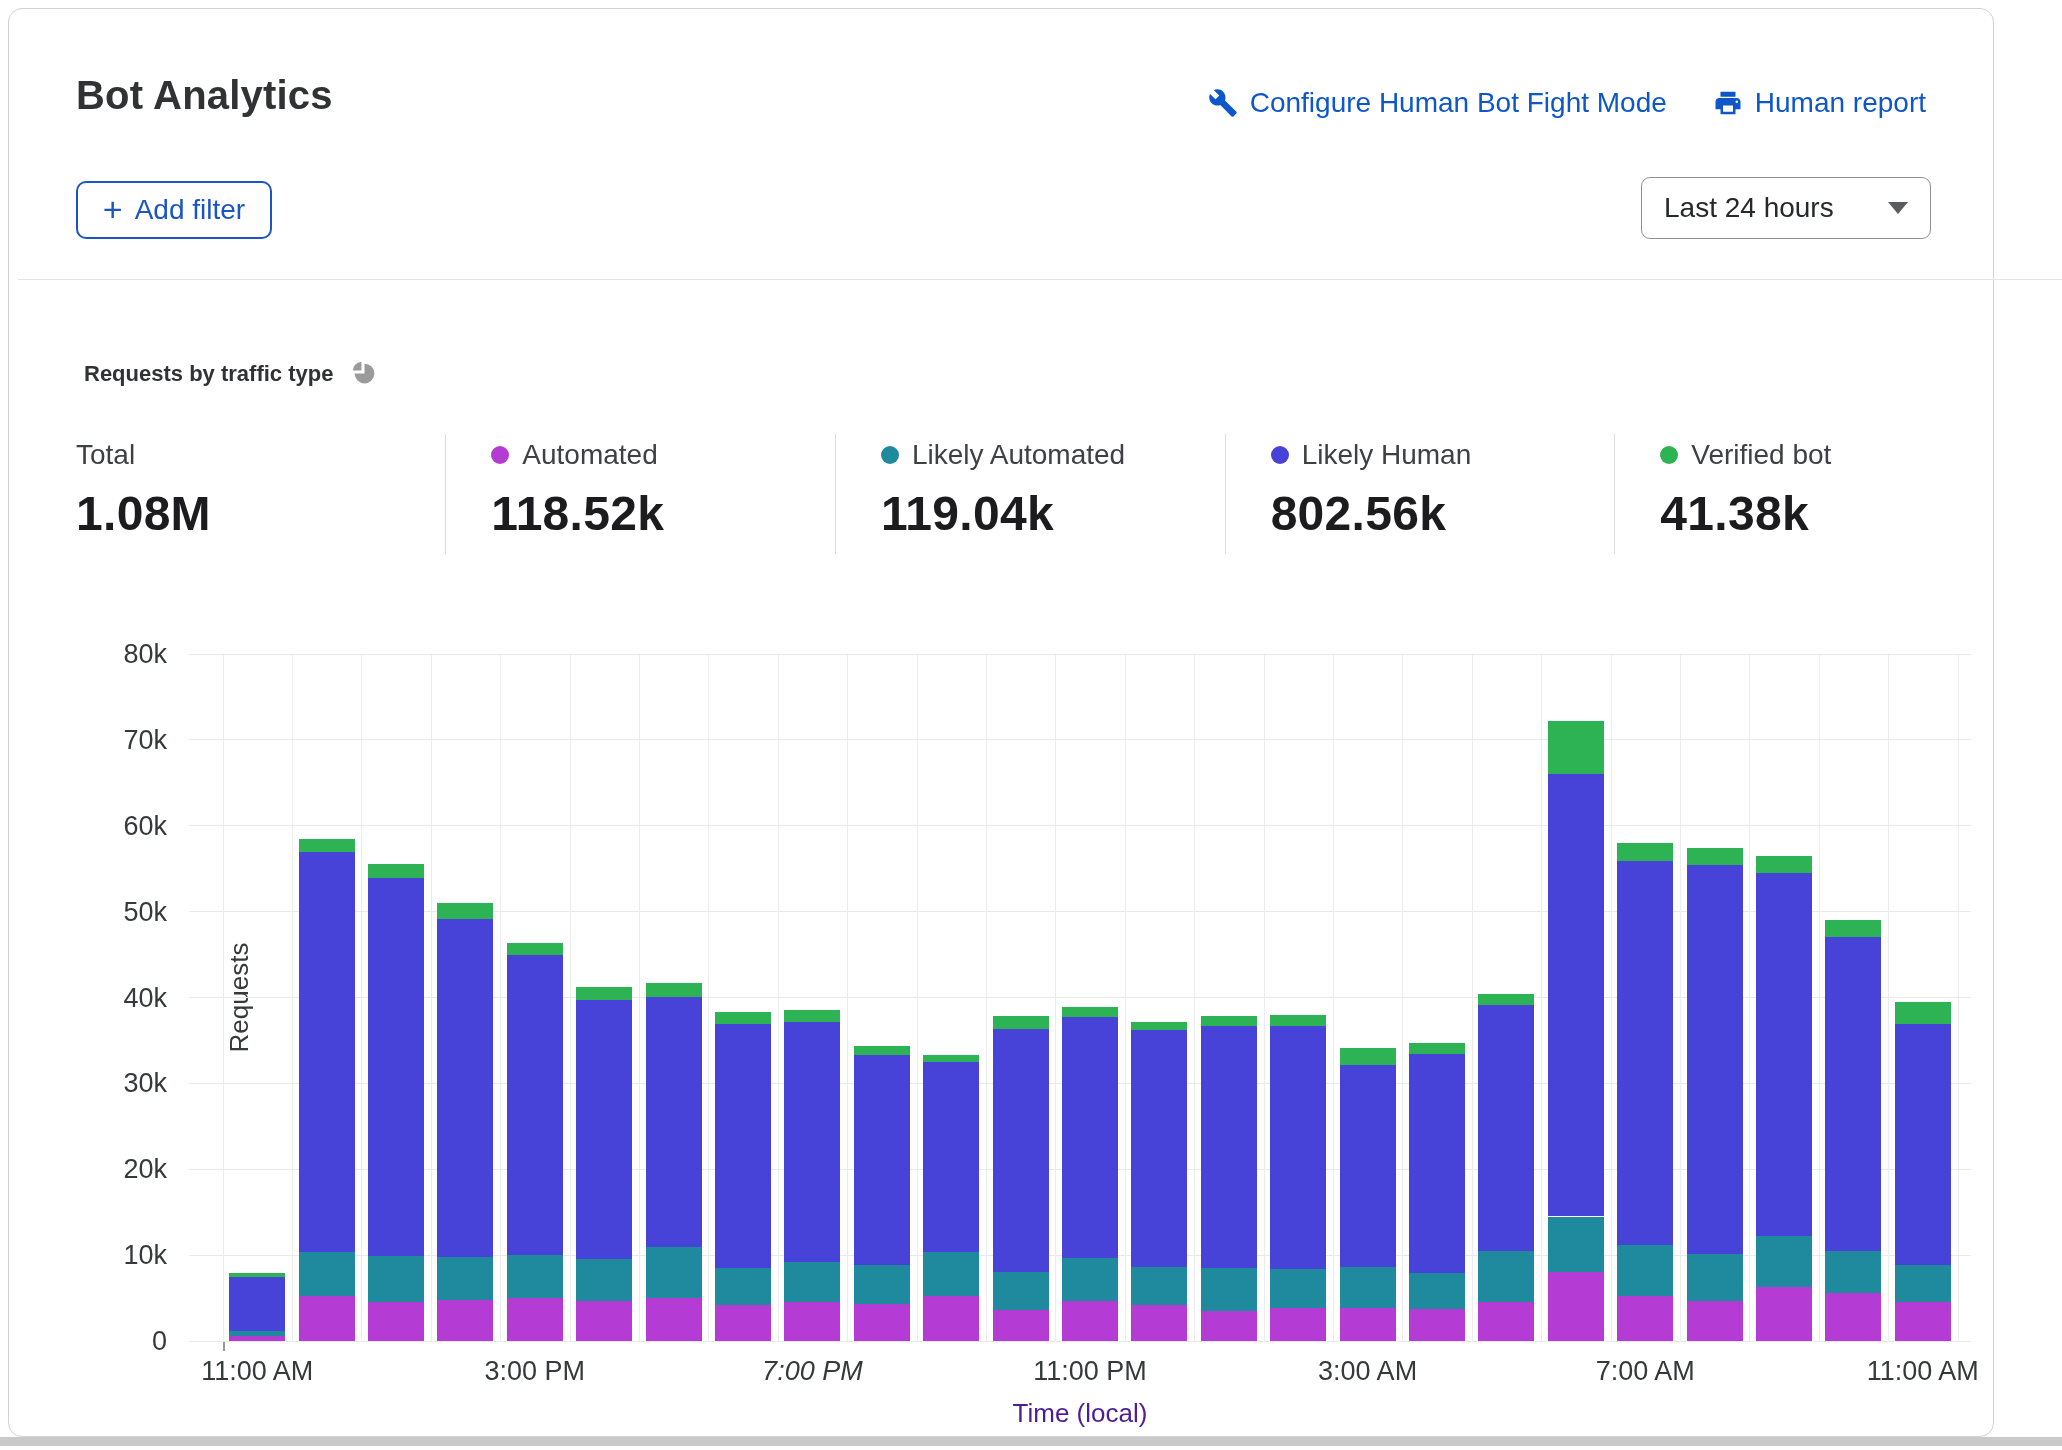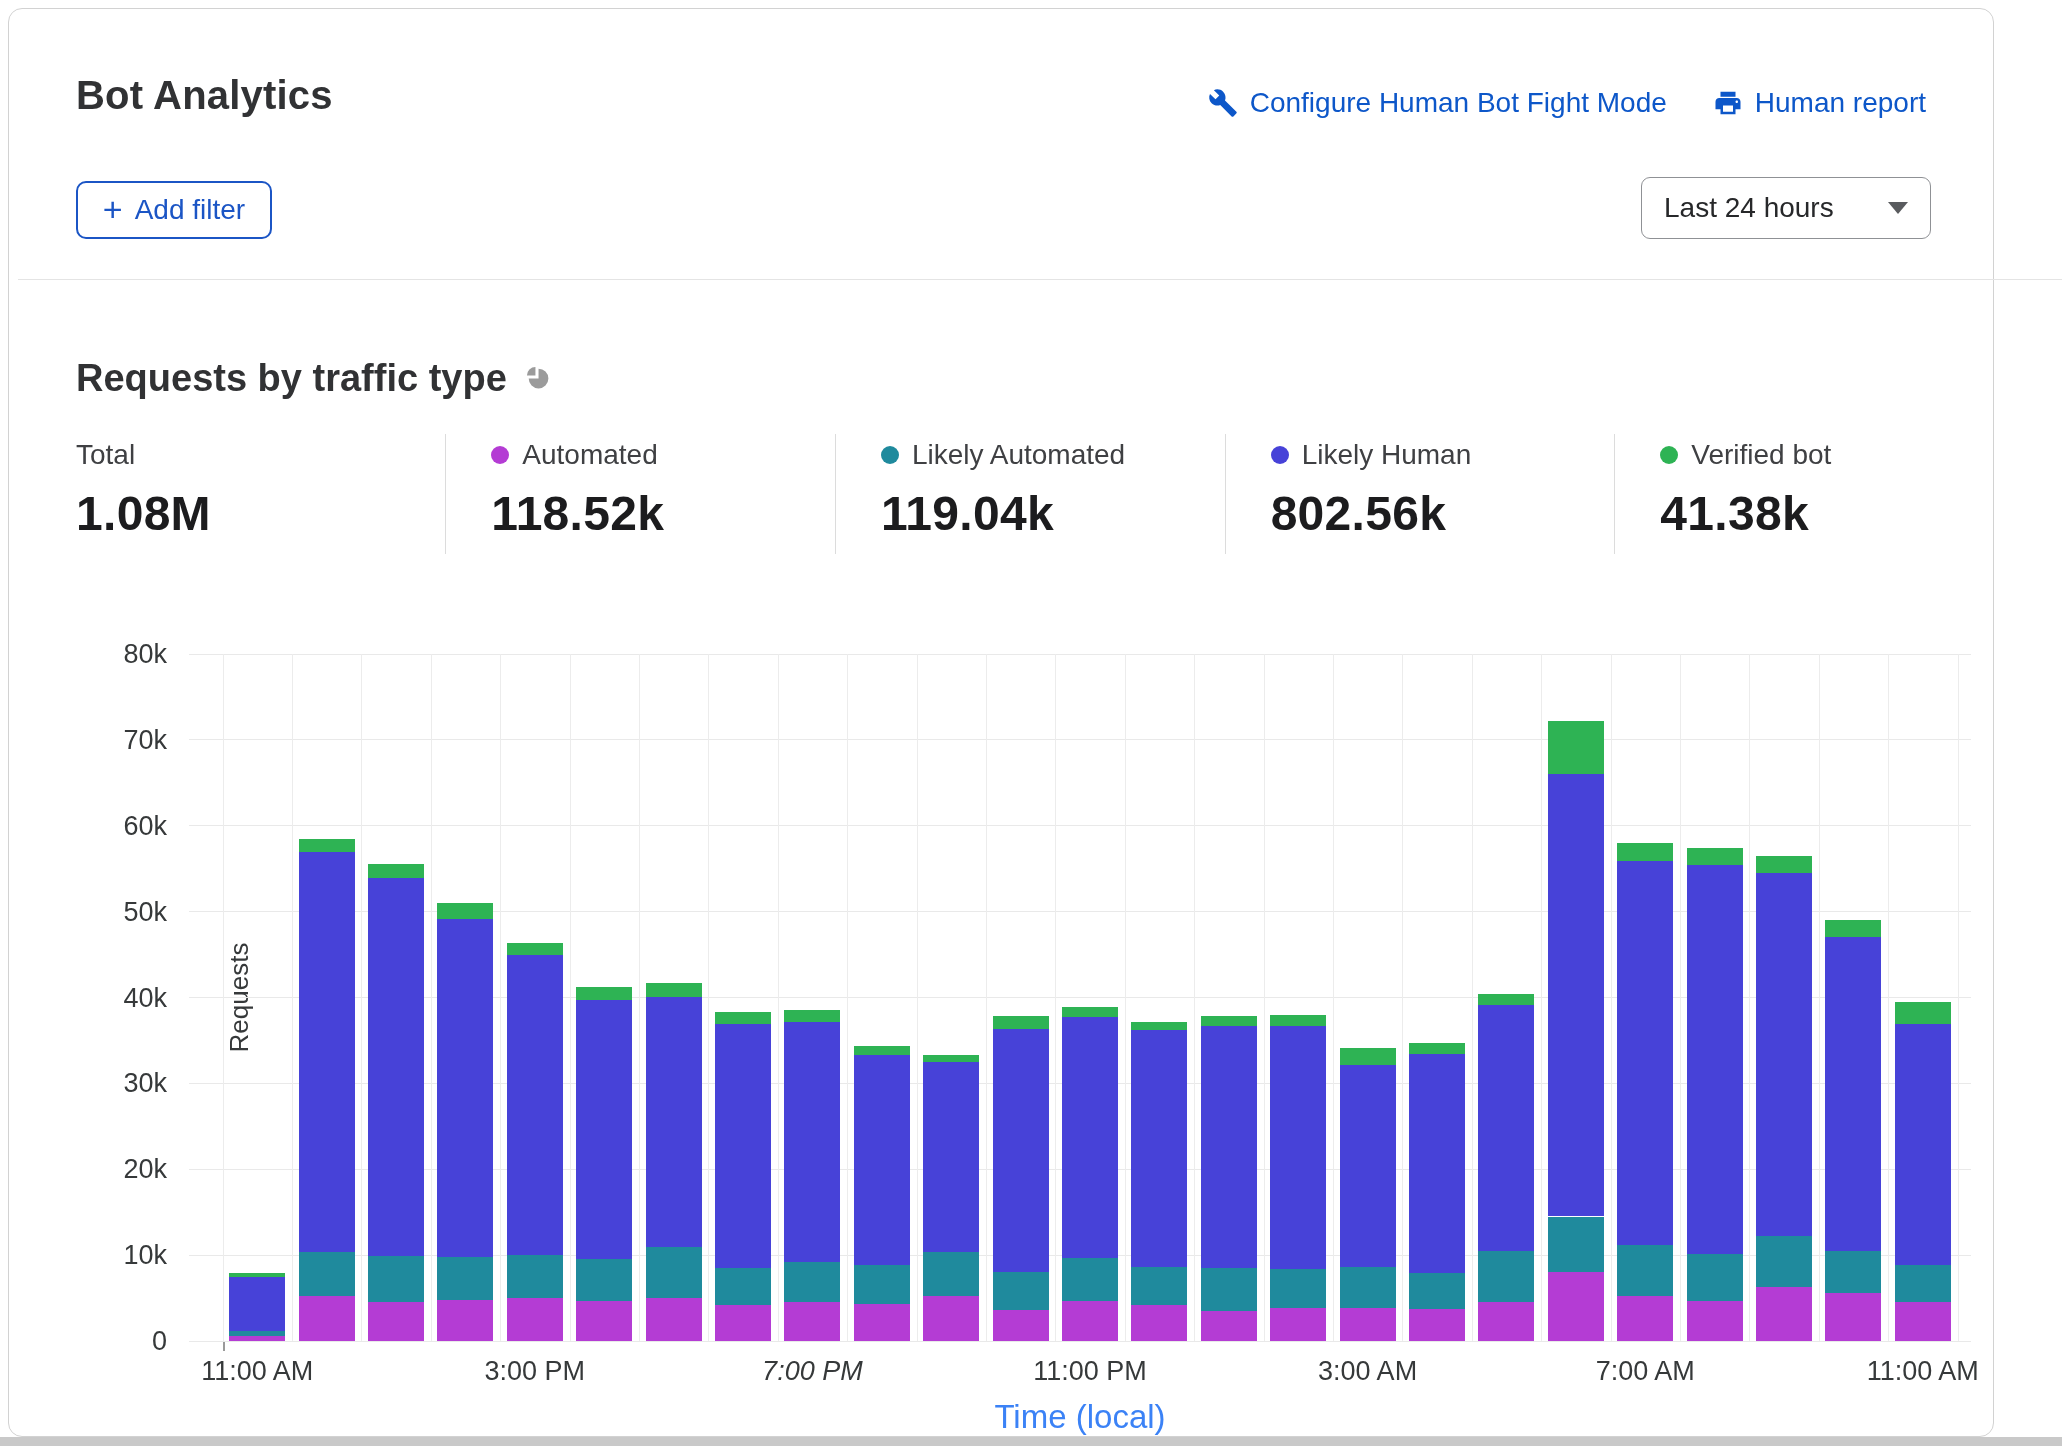--- a/index.html
+++ b/index.html
@@ -31,21 +31,21 @@
     position:absolute; right:62px; top:168px; width:290px; height:62px;
     border:1px solid #8f9195; border-radius:9px; background:#fff;
     display:flex; align-items:center; padding:0 22px; font-size:28px; color:#27282a; cursor:pointer;
   }
   .dropdown .caret { margin-left:auto; width:0; height:0; border-left:10px solid transparent; border-right:10px solid transparent; border-top:12px solid #595b5e; }
 
   .hdr-divider { position:absolute; left:9px; top:270px; width:2044px; height:1px; background:#e4e4e4; }
 
   
   .section-title { position:absolute; left:67px; top:348px; display:flex; align-items:center; gap:16px; }
-  .section-title .txt { font-size:38px; font-weight:700; color:#313234; }
+  .section-title .txt { font-size:22px; font-weight:700; color:#313234;margin-left:8px; }
 
   
   .stats { position:absolute; left:67px; top:425px; width:1928px; height:120px; display:flex; }
   .stat-col { width:395px; padding-left:45px; }
   .stat-col:first-child { width:375px; padding-left:0; }
   .stat-col + .stat-col { border-left:1px solid #dcdcdc; }
   .stat-label-row { display:flex; align-items:center; gap:13px; height:34px; margin-top:4px; }
   .dot { width:18px; height:18px; border-radius:50%; flex:0 0 auto; }
   .stat-label { font-size:28px; color:#3f4043; }
   .stat-value { margin-top:14px; font-size:48px; font-weight:700; color:#1c1c1e; letter-spacing:0.3px; }
@@ -55,21 +55,21 @@
   .gridline-h { position:absolute; left:0; width:100%; height:1px; background:#e9e9e9; }
   .gridline-v { position:absolute; top:0; width:1px; height:100%; background:#ececec; }
   .ytick { position:absolute; right:1804px; width:120px; text-align:right; font-size:27px; color:#36393a; }
   .bar-seg { position:absolute; }
   .xtick { position:absolute; top:702px; width:220px; margin-left:-110px; text-align:center; font-size:27px; color:#36393a; }
   .axis-tick { position:absolute; width:2px; height:9px; background:#9a9a9a; top:688px; }
   .ylab {
     position:absolute; left:-650px; top:328px; width:1400px; text-align:center;
     transform:rotate(-90deg); transform-origin:center; font-size:26px; color:#36393a;
   }
-  .xlab { position:absolute; left:0; width:100%; top:744px; text-align:center; font-size:33px; color:#3b82f6; }
+  .xlab { position:absolute; left:0; width:100%; top:744px; text-align:center; font-size:26px; color:#4c1d95; }
 </style>
 </head>
 <body>
 
 <div class="page">
   <div class="card">
 
     <div class="hdr-title">Bot Analytics</div>
 
     <div class="hdr-links">

